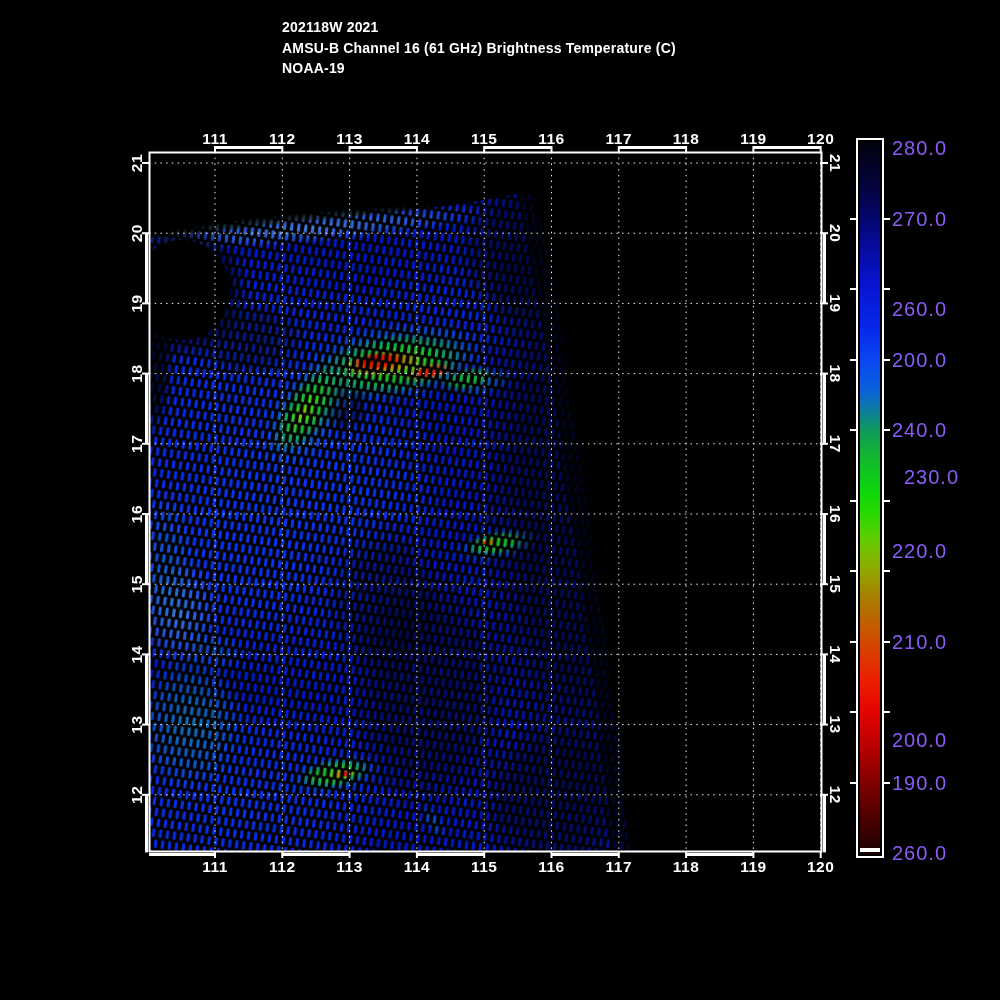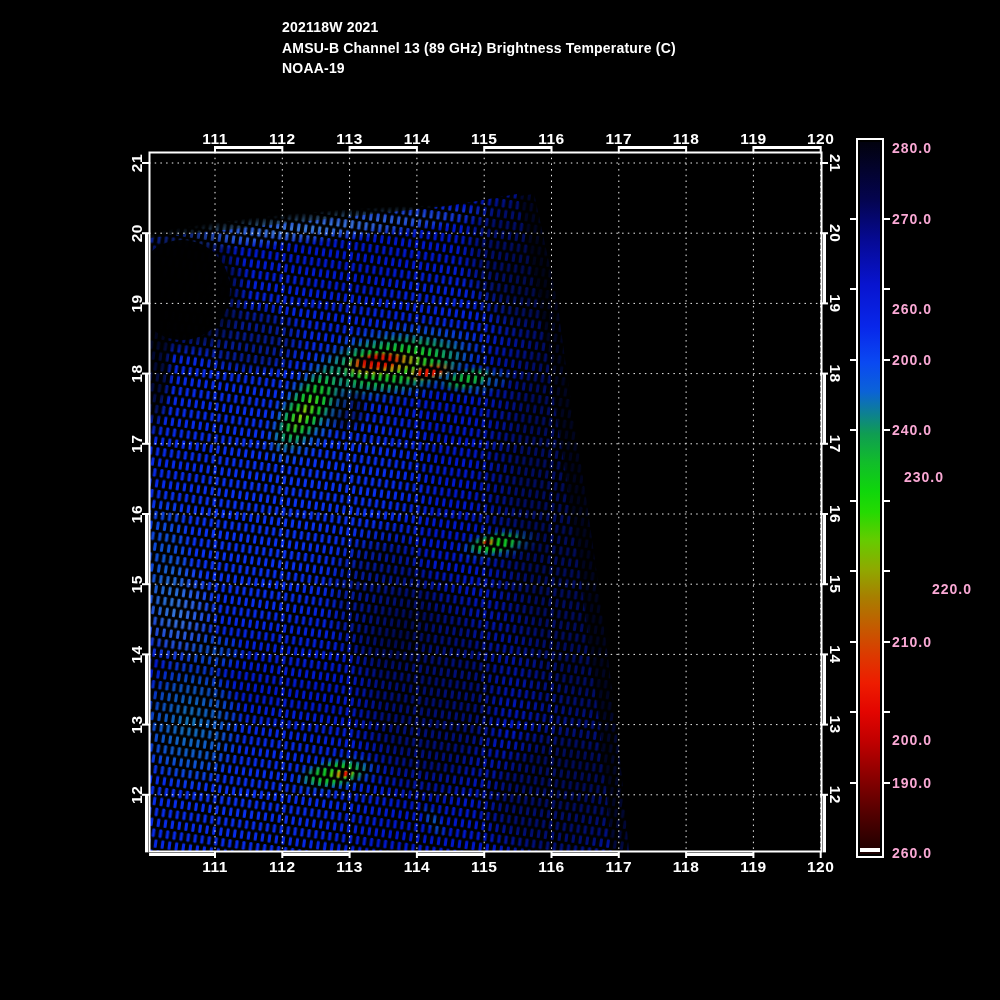--- a/index.html
+++ b/index.html
@@ -9,31 +9,31 @@
                font-weight:bold;letter-spacing:.2px;}
   .title-block div{height:20.5px;line-height:20.5px;white-space:nowrap;}
   #map-svg{position:absolute;left:0;top:0;}
   #map-svg text{fill:#fff;font-family:"Liberation Sans","DejaVu Sans",sans-serif;
                 font-weight:bold;font-size:15.5px;letter-spacing:.5px;}
   .cbar{position:absolute;left:856px;top:138px;width:28px;height:720px;border:2px solid #fff;
         background:#000;box-sizing:border-box;}
   .cbar-grad{position:absolute;left:2px;top:2px;right:2px;bottom:2px;}
   .cbar-belowmark{position:absolute;left:2px;right:2px;bottom:4px;height:4px;background:#fff;}
   .cbar-tick{position:absolute;width:6px;height:2px;background:#fff;}
-  .cbar-label{position:absolute;left:892px;width:80px;height:22px;line-height:22px;color:#f9a8d4;
-              font-size:14px;font-weight:bold;letter-spacing:1px;white-space:nowrap;}
+  .cbar-label{position:absolute;left:892px;width:80px;height:22px;line-height:22px;color:#8b5cf6;
+              font-size:20px;font-weight:normal;letter-spacing:1px;white-space:nowrap;}
 </style>
 </head>
 <body>
 
 <div class="stage">
 
   <div class="title-block">
     <div>202118W 2021</div>
-    <div>AMSU-B Channel 13 (89 GHz) Brightness Temperature (C)</div>
+    <div>AMSU-B Channel 16 (61 GHz) Brightness Temperature (C)</div>
     <div>NOAA-19</div>
   </div>
 
   <svg id="map-svg" width="1000" height="1000">
       <defs>
         <clipPath id="plotclip">
           <rect x="150" y="153" width="671" height="698"></rect>
         </clipPath>
         <pattern id="dashp" width="7" height="21" patternUnits="userSpaceOnUse" patternTransform="rotate(8)">
           <rect x="0.4" y="1" width="3.1" height="8.4" rx="1.2" fill="#fff"></rect>
@@ -279,21 +279,21 @@
       <div class="cbar-tick" style="left: 884px; top: 288px;"></div>
       <div class="cbar-label" style="top: 348.5px;">200.0</div>
       <div class="cbar-tick" style="left: 850px; top: 358.5px;"></div>
       <div class="cbar-tick" style="left: 884px; top: 358.5px;"></div>
       <div class="cbar-label" style="top: 419px;">240.0</div>
       <div class="cbar-tick" style="left: 850px; top: 429px;"></div>
       <div class="cbar-tick" style="left: 884px; top: 429px;"></div>
       <div class="cbar-label" style="top: 466px; margin-left: 12px;">230.0</div>
       <div class="cbar-tick" style="left: 850px; top: 499.5px;"></div>
       <div class="cbar-tick" style="left: 884px; top: 499.5px;"></div>
-      <div class="cbar-label" style="top: 578px; text-align: right;">220.0</div>
+      <div class="cbar-label" style="top: 540px;">220.0</div>
       <div class="cbar-tick" style="left: 850px; top: 570px;"></div>
       <div class="cbar-tick" style="left: 884px; top: 570px;"></div>
       <div class="cbar-label" style="top: 630.5px;">210.0</div>
       <div class="cbar-tick" style="left: 850px; top: 640.5px;"></div>
       <div class="cbar-tick" style="left: 884px; top: 640.5px;"></div>
       <div class="cbar-label" style="top: 729px;">200.0</div>
       <div class="cbar-tick" style="left: 850px; top: 711px;"></div>
       <div class="cbar-tick" style="left: 884px; top: 711px;"></div>
       <div class="cbar-label" style="top: 771.5px;">190.0</div>
       <div class="cbar-tick" style="left: 850px; top: 781.5px;"></div>

